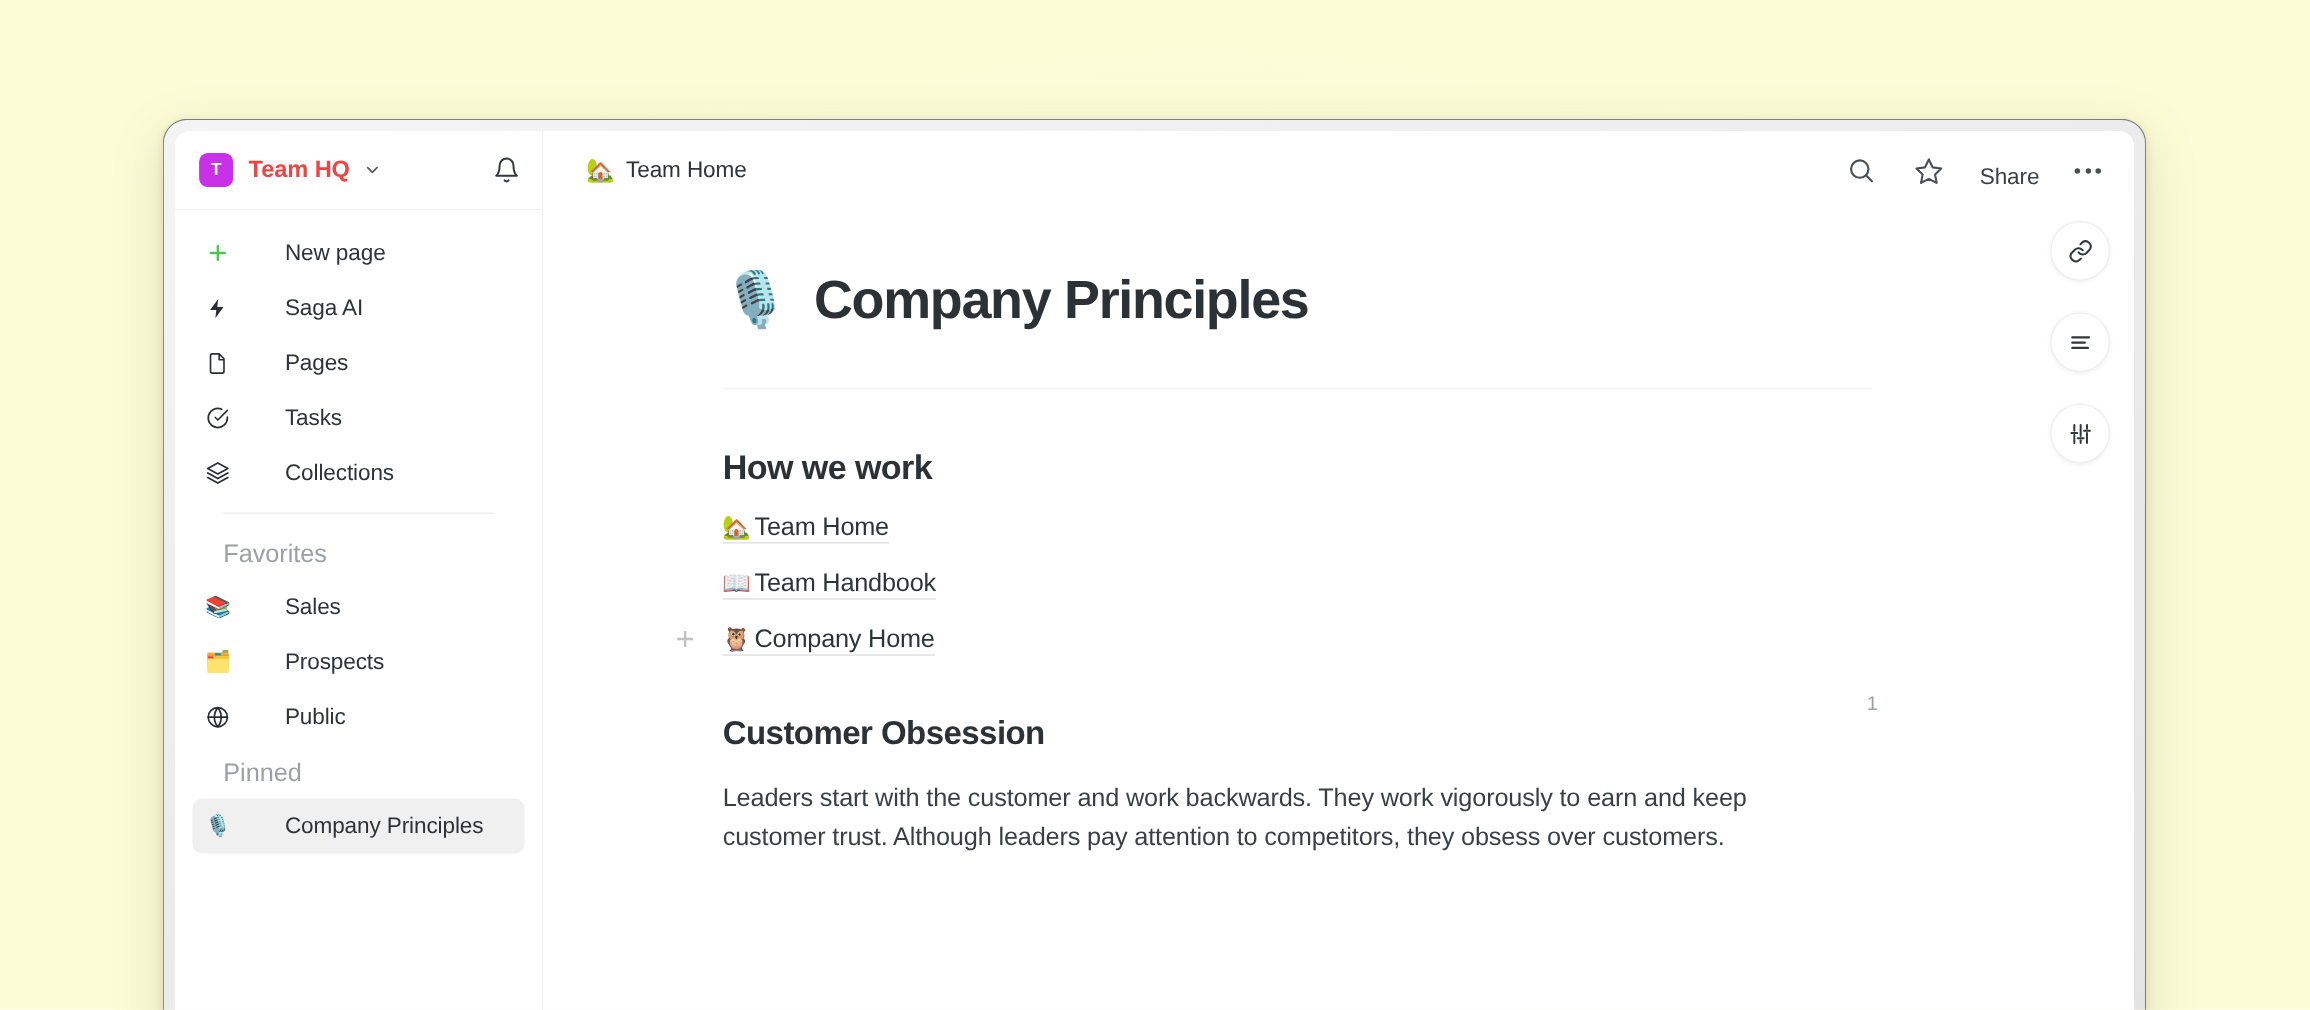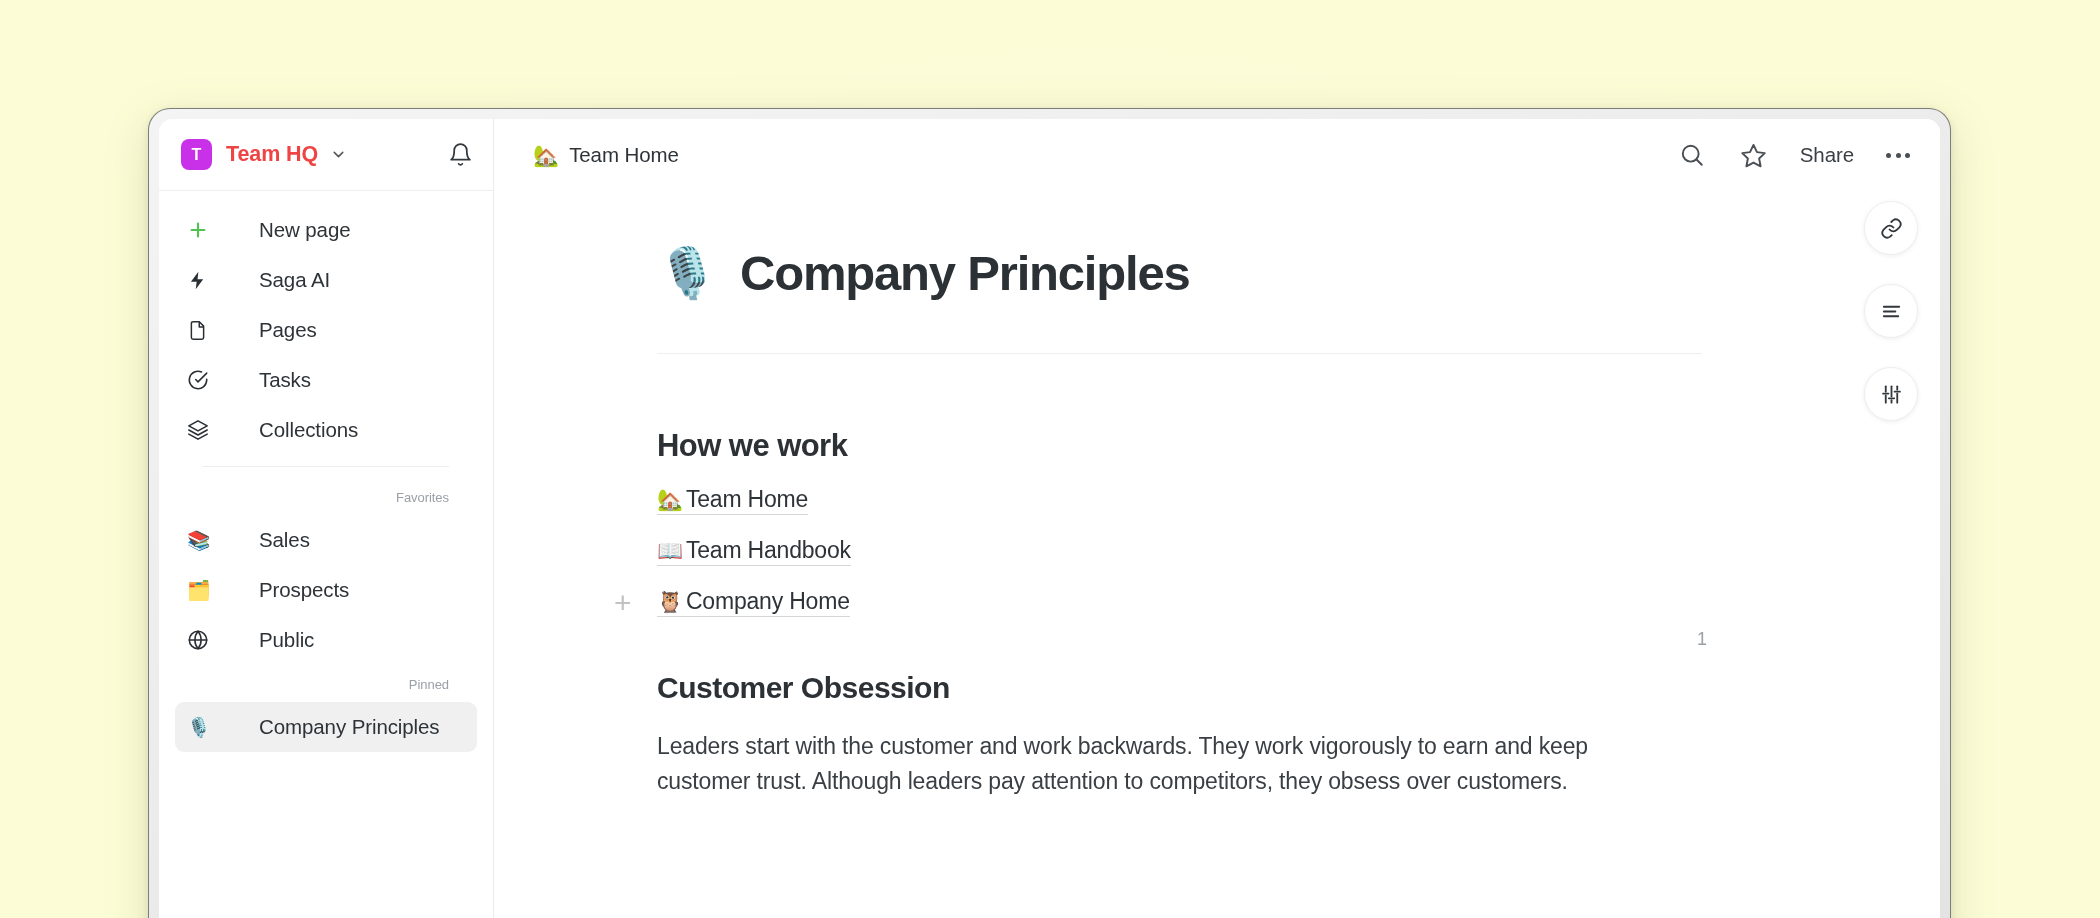--- a/index.html
+++ b/index.html
@@ -136,25 +136,24 @@
 
   .nav-item.plus .nav-icon { color: #4fc34f; }
 
   .sidebar-divider {
     height: 1px;
     background: #ececec;
     margin: 11px 28px 11px 28px;
   }
 
   .sidebar-section-title {
-    font-size: 13px;
+    font-size: 23px;
     color: #9aa0a6;
     padding: 12px 28px 10px 28px;
     letter-spacing: -0.05px;
-    text-align: right;
   }
 
   .emoji-icon {
     font-size: 19px;
     line-height: 1;
   }
 
   
   .main {
     flex: 1 1 auto;
@@ -187,21 +186,21 @@
 
   .breadcrumb-label {
     font-size: 20.5px;
     color: #2e3338;
     letter-spacing: -0.1px;
   }
 
   .topbar-right {
     margin-left: auto;
     display: flex;
-    align-items: center;
+    align-items: flex-end;
     gap: 26px;
   }
 
   .tb-btn {
     display: flex;
     align-items: center;
     justify-content: center;
     color: #4a4f54;
     cursor: pointer;
     width: 36px;
@@ -293,21 +292,21 @@
     background: #efefef;
     margin-top: 52px;
     margin-bottom: 0;
   }
 
   .h2 {
     font-size: 31px;
     font-weight: 700;
     color: #2c3136;
     letter-spacing: -0.55px;
-    margin-top: 74px;
+    margin-top: 53px;
   }
 
   .link-line {
     margin-top: 22px;
     position: relative;
   }
 
   .page-link {
     display: inline-flex;
     align-items: baseline;

